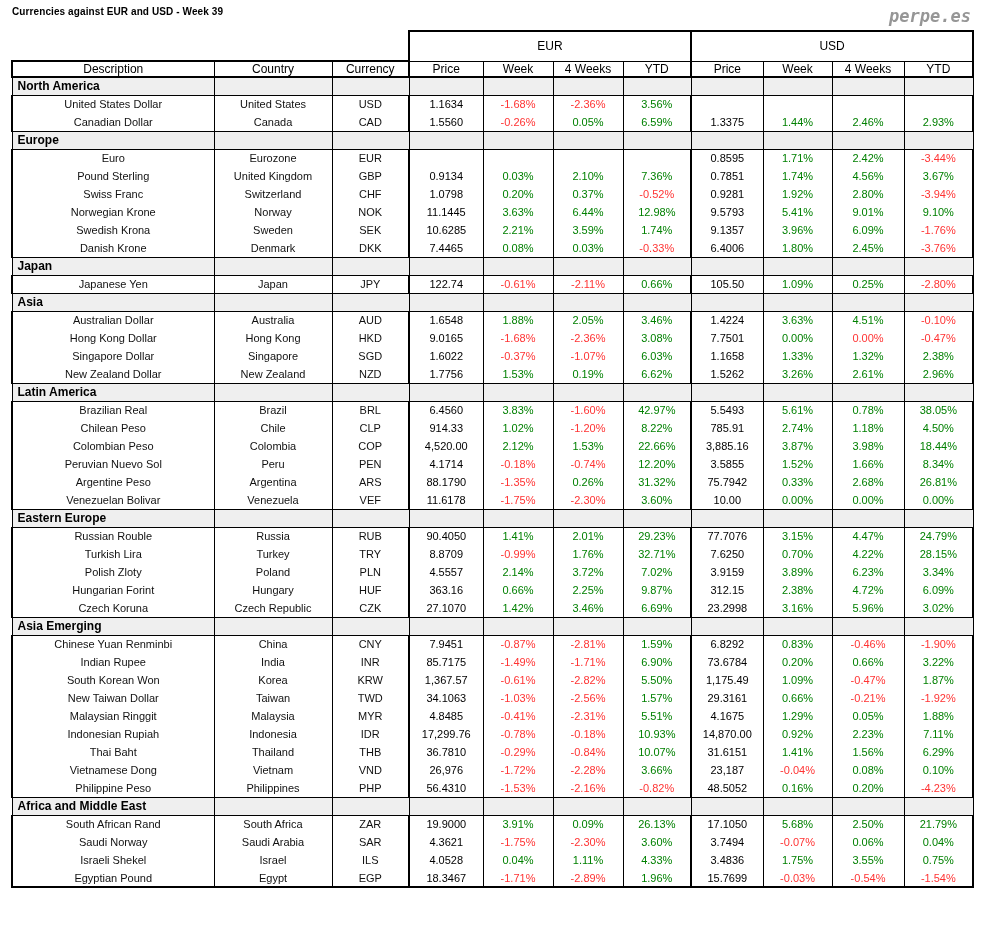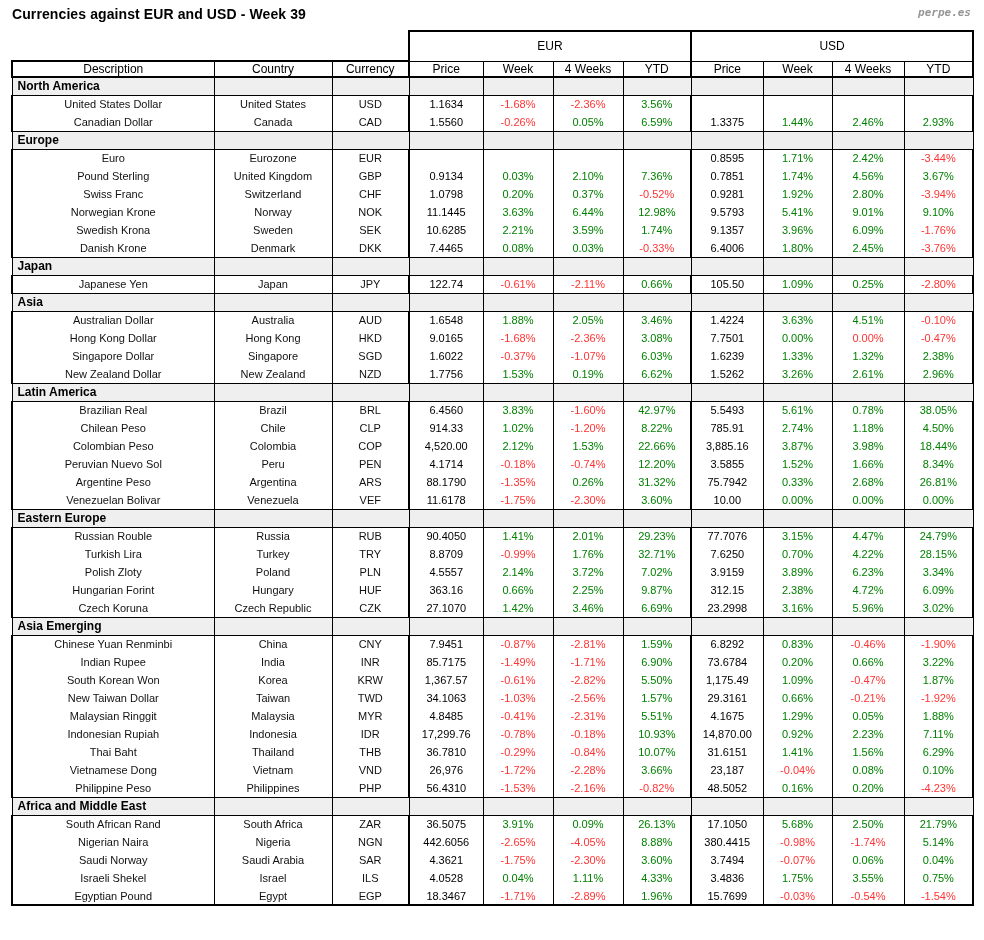--- a/index.html
+++ b/index.html
@@ -11,24 +11,24 @@
   }
   html,body{margin:0;padding:0;}
   body{
     width:984px;height:940px;background:#fff;color:#111;
     font-family:"Liberation Sans",sans-serif;overflow:hidden;
   }
   .topbar{
     display:flex;justify-content:space-between;align-items:flex-start;
     padding:6px 13px 0 12px;height:20px;
   }
-  .title{font-size:14px;font-weight:bold;color:#000;letter-spacing:.1px;}
+  .title{font-size:10px;font-weight:bold;color:#000;letter-spacing:.1px;}
   .brand{
     font-family:"DejaVu Sans Mono",monospace;font-style:italic;font-weight:bold;
-    font-size:11px;color:var(--brand);
+    font-size:17px;color:var(--brand);
   }
   table{
     border-collapse:collapse;table-layout:fixed;
     margin:4px 0 0 11px;width:961px;padding-left:48px;
   }
   td{
     font-size:11px;text-align:center;vertical-align:middle;
     white-space:nowrap;overflow:hidden;padding:0;
   }
   tr.group-row{height:30px;}
@@ -290,21 +290,21 @@
         <td class="bd cr2 neg">-0.47%</td>
       </tr>
       <tr class="data-row">
         <td class="bd cl2">Singapore Dollar</td>
         <td class="bd ">Singapore</td>
         <td class="bd ">SGD</td>
         <td class="bd cl2 price">1.6022</td>
         <td class="bd neg">-0.37%</td>
         <td class="bd neg">-1.07%</td>
         <td class="bd pos">6.03%</td>
-        <td class="bd cl2 price">1.6239</td>
+        <td class="bd cl2 price">1.1658</td>
         <td class="bd pos">1.33%</td>
         <td class="bd pos">1.32%</td>
         <td class="bd cr2 pos">2.38%</td>
       </tr>
       <tr class="data-row">
         <td class="bd cl2">New Zealand Dollar</td>
         <td class="bd ">New Zealand</td>
         <td class="bd ">NZD</td>
         <td class="bd cl2 price">1.7756</td>
         <td class="bd pos">1.53%</td>
@@ -624,41 +624,28 @@
         <td class=""></td>
         <td class="cl2"></td>
         <td class=""></td>
         <td class=""></td>
         <td class="cr2"></td>
       </tr>
       <tr class="data-row">
         <td class="bd cl2">South African Rand</td>
         <td class="bd ">South Africa</td>
         <td class="bd ">ZAR</td>
-        <td class="bd cl2 price">36.5075</td>
+        <td class="bd cl2 price">19.9000</td>
         <td class="bd pos">3.91%</td>
         <td class="bd pos">0.09%</td>
         <td class="bd pos">26.13%</td>
         <td class="bd cl2 price">17.1050</td>
         <td class="bd pos">5.68%</td>
         <td class="bd pos">2.50%</td>
         <td class="bd cr2 pos">21.79%</td>
-      </tr>
-      <tr class="data-row">
-        <td class="bd cl2">Nigerian Naira</td>
-        <td class="bd ">Nigeria</td>
-        <td class="bd ">NGN</td>
-        <td class="bd cl2 price">442.6056</td>
-        <td class="bd neg">-2.65%</td>
-        <td class="bd neg">-4.05%</td>
-        <td class="bd pos">8.88%</td>
-        <td class="bd cl2 price">380.4415</td>
-        <td class="bd neg">-0.98%</td>
-        <td class="bd neg">-1.74%</td>
-        <td class="bd cr2 pos">5.14%</td>
       </tr>
       <tr class="data-row">
         <td class="bd cl2">Saudi Norway</td>
         <td class="bd ">Saudi Arabia</td>
         <td class="bd ">SAR</td>
         <td class="bd cl2 price">4.3621</td>
         <td class="bd neg">-1.75%</td>
         <td class="bd neg">-2.30%</td>
         <td class="bd pos">3.60%</td>
         <td class="bd cl2 price">3.7494</td>

